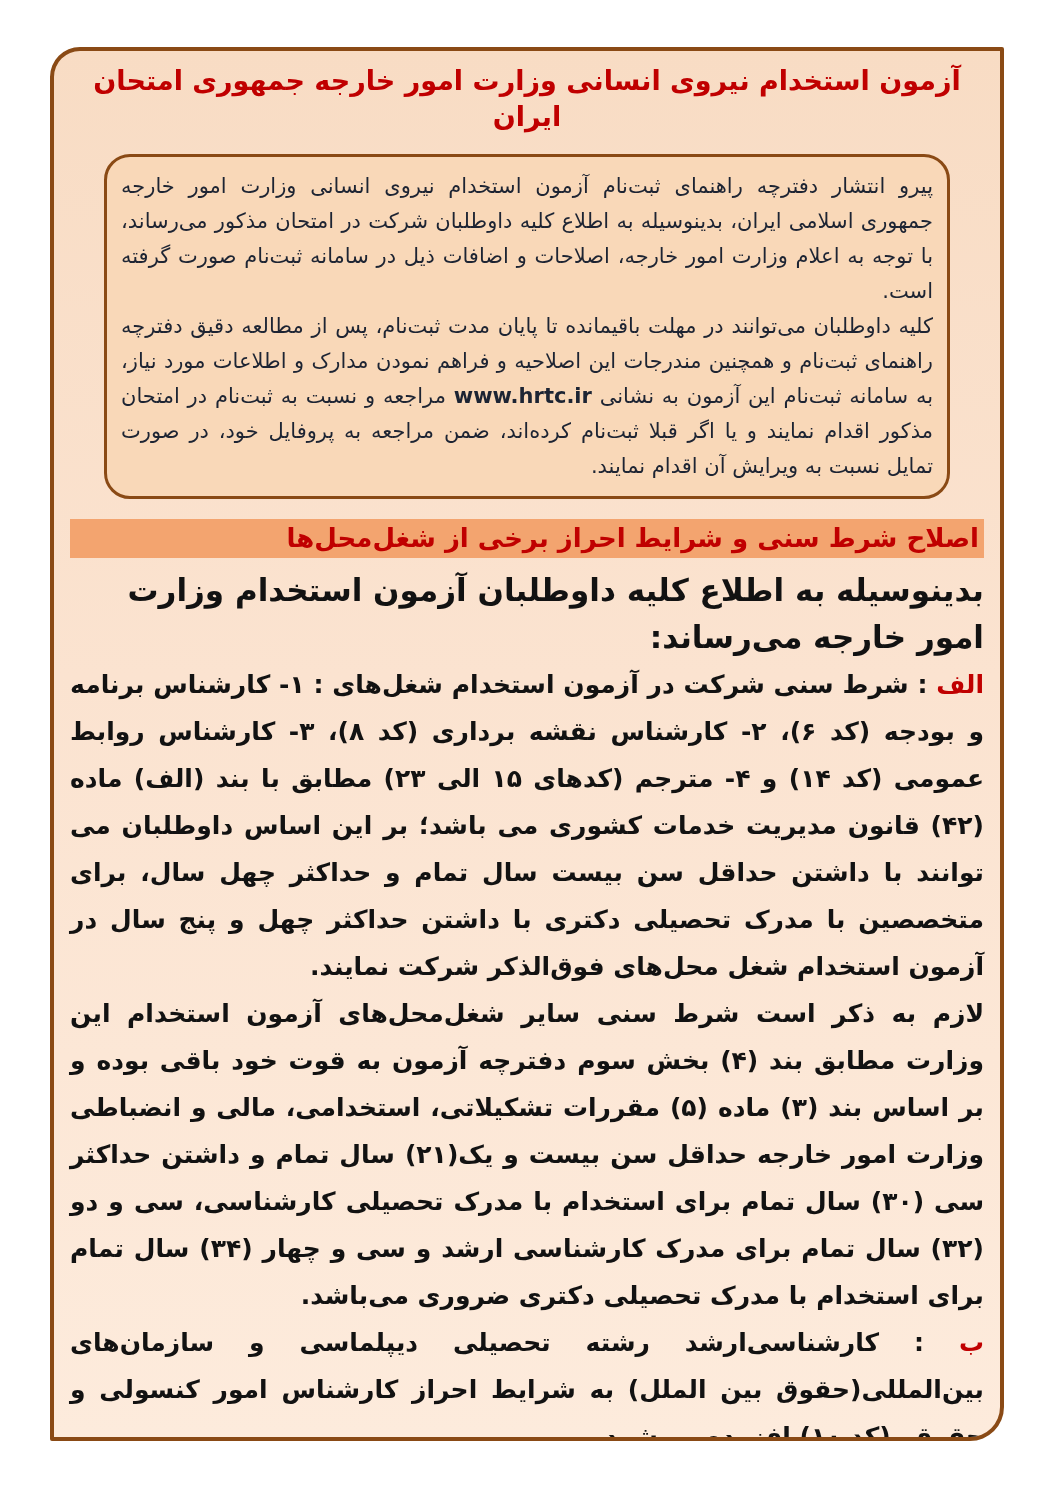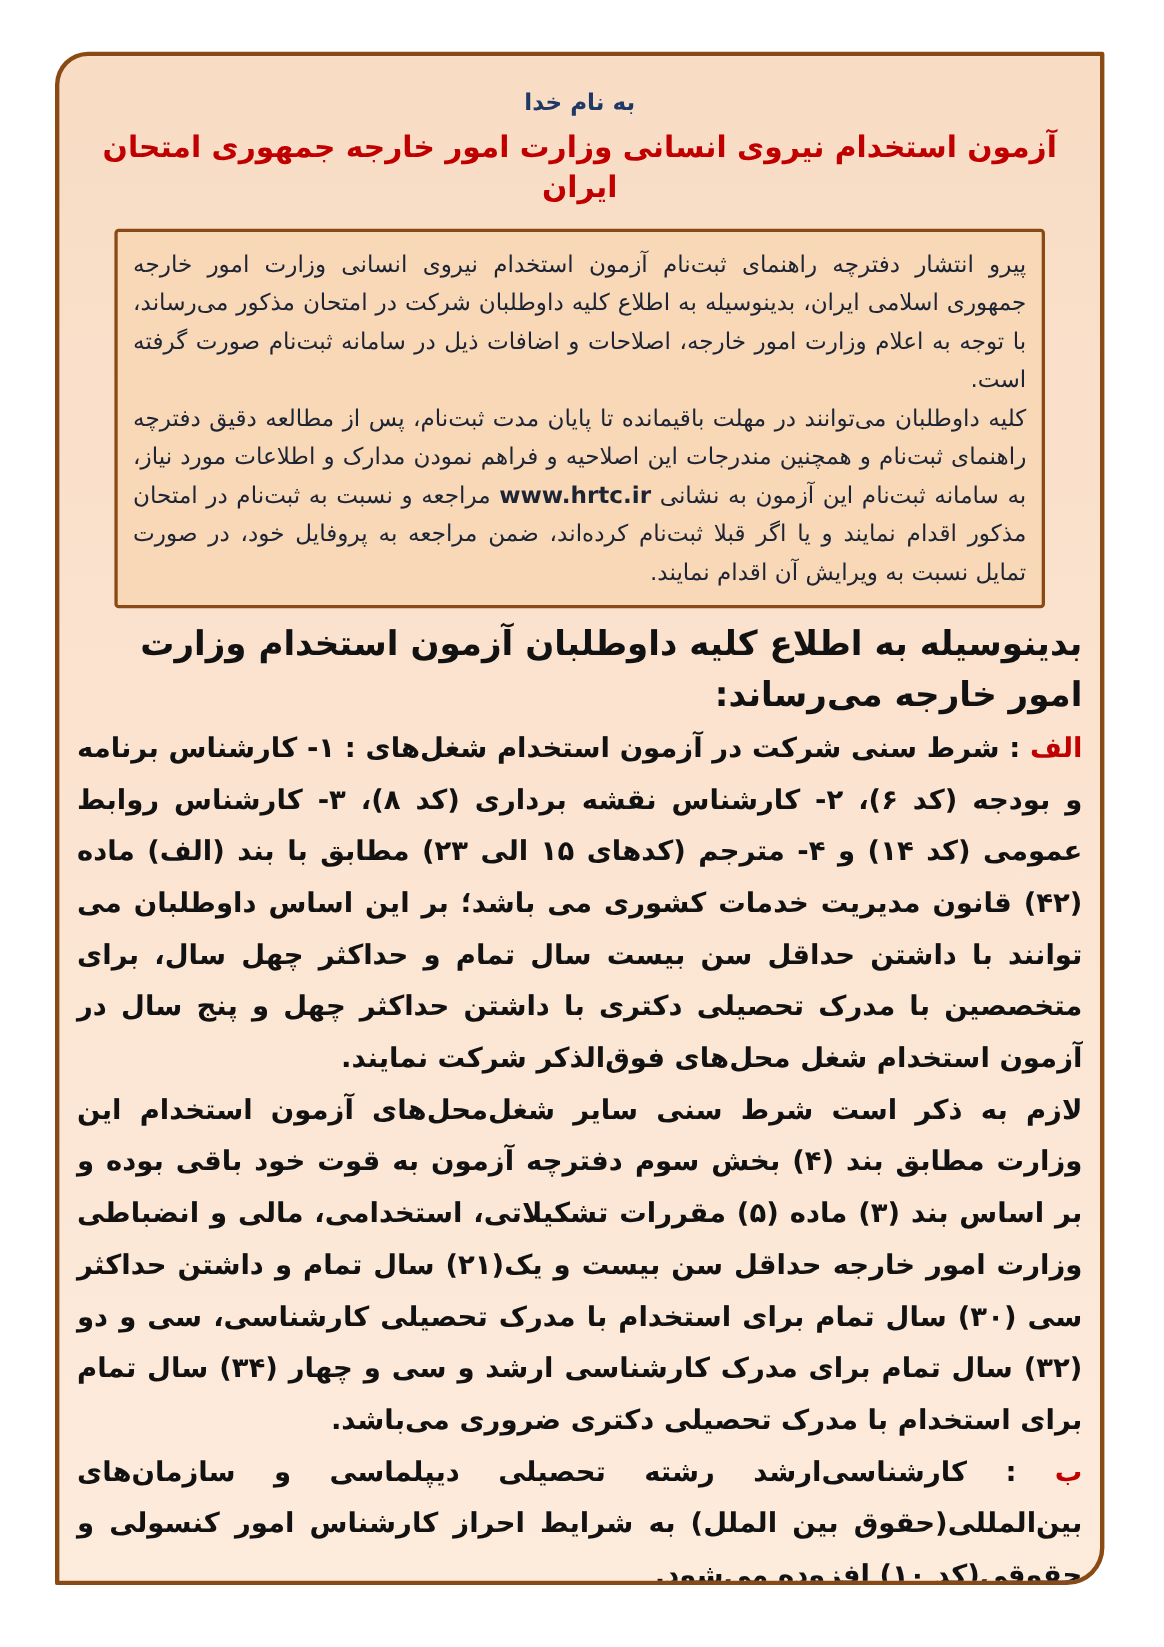--- a/index.html
+++ b/index.html
@@ -33,21 +33,21 @@
     font-weight: bold;
     font-size: 27px;
     margin-top: 12px;
     line-height: 1.35;
   }
   .intro-box {
     width: 846px;
     margin: 18px auto 0;
     box-sizing: border-box;
     border: 3px solid #8a4a15;
-    border-radius: 4px;
+    border-radius: 26px;
     background: #f9d8b8;
     padding: 12px 14px;
     font-size: 21px;
     line-height: 35px;
     color: #1d2433;
     text-align: justify;
   }
   .intro-box p { margin: 0; }
   .url { direction: ltr; unicode-bidi: embed; font-weight: bold; }
   .section-bar {
@@ -79,29 +79,29 @@
     line-height: 47px;
   }
   .item .lbl { color: #c00000; margin-top: 48px; }
 </style>
 </head>
 <body>
 
 <div class="frame">
   <div class="content">
 
-    <div class="bismillah">به نام خدا</div>
 
     <div class="title">آزمون استخدام نیروی انسانی وزارت امور خارجه جمهوری امتحان ایران</div>
 
     <div class="intro-box">
       <p>پیرو انتشار دفترچه راهنمای ثبت‌نام آزمون استخدام نیروی انسانی وزارت امور خارجه جمهوری اسلامی ایران، بدینوسیله به اطلاع کلیه داوطلبان شرکت در امتحان مذکور می‌رساند، با توجه به اعلام وزارت امور خارجه، اصلاحات و اضافات ذیل در سامانه ثبت‌نام صورت گرفته است.</p>
       <p><span>کلیه داوطلبان می‌توانند در مهلت باقیمانده تا پایان مدت ثبت‌نام، پس از مطالعه دقیق دفترچه راهنمای ثبت‌نام و همچنین مندرجات این اصلاحیه و فراهم نمودن مدارک و اطلاعات مورد نیاز، به سامانه ثبت‌نام این آزمون به نشانی </span><span class="url">www.hrtc.ir</span><span> مراجعه و نسبت به ثبت‌نام در امتحان مذکور اقدام نمایند و یا اگر قبلا ثبت‌نام کرده‌اند، ضمن مراجعه به پروفایل خود، در صورت تمایل نسبت به ویرایش آن اقدام نمایند.</span></p>
     </div>
 
+    <div class="section-bar">اصلاح شرط سنی و شرایط احراز برخی از شغل‌محل‌ها</div>
 
     <p class="lead">بدینوسیله به اطلاع کلیه داوطلبان آزمون استخدام وزارت امور خارجه می‌رساند:</p>
 
     <p class="item"><span class="lbl">الف</span><span> : </span><span>شرط سنی شرکت در آزمون استخدام شغل‌های : ۱- کارشناس برنامه و بودجه (کد ۶)، ۲- کارشناس نقشه برداری (کد ۸)، ۳- کارشناس روابط عمومی (کد ۱۴) و ۴- مترجم (کدهای ۱۵ الی ۲۳) مطابق با بند (الف) ماده (۴۲) قانون مدیریت خدمات کشوری می باشد؛ بر این اساس داوطلبان می توانند با داشتن حداقل سن بیست سال تمام و حداکثر چهل سال، برای متخصصین با مدرک تحصیلی دکتری با داشتن حداکثر چهل و پنج سال در آزمون استخدام شغل محل‌های فوق‌الذکر شرکت نمایند.</span></p>
 
     <p class="item"><span class="lbl"></span><span></span><span>لازم به ذکر است شرط سنی سایر شغل‌محل‌های آزمون استخدام این وزارت مطابق بند (۴) بخش سوم دفترچه آزمون به قوت خود باقی بوده و بر اساس بند (۳) ماده (۵) مقررات تشکیلاتی، استخدامی، مالی و انضباطی وزارت امور خارجه حداقل سن بیست و یک(۲۱) سال تمام و داشتن حداکثر سی (۳۰) سال تمام برای استخدام با مدرک تحصیلی کارشناسی، سی و دو (۳۲) سال تمام برای مدرک کارشناسی ارشد و سی و چهار (۳۴) سال تمام برای استخدام با مدرک تحصیلی دکتری ضروری می‌باشد.</span></p>
 
     <p class="item"><span class="lbl">ب</span><span> : </span><span>کارشناسی‌ارشد رشته تحصیلی دیپلماسی و سازمان‌های بین‌المللی(حقوق بین الملل) به شرایط احراز کارشناس امور کنسولی و حقوقی(کد ۱۰) افزوده می‌شود.</span></p>
 
   </div>

